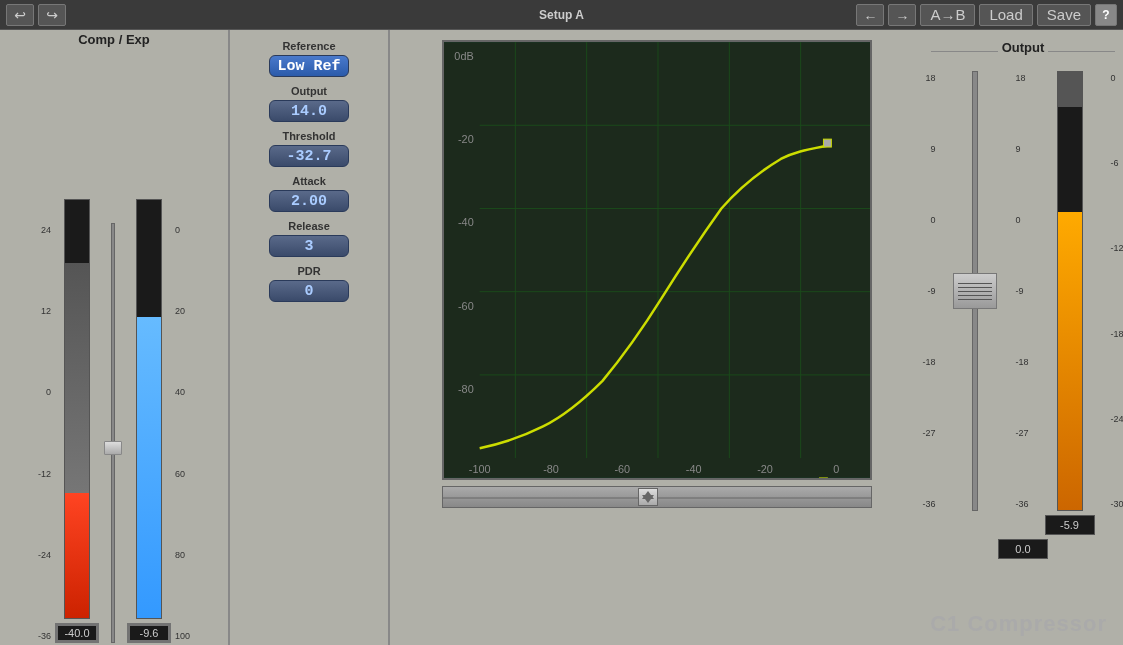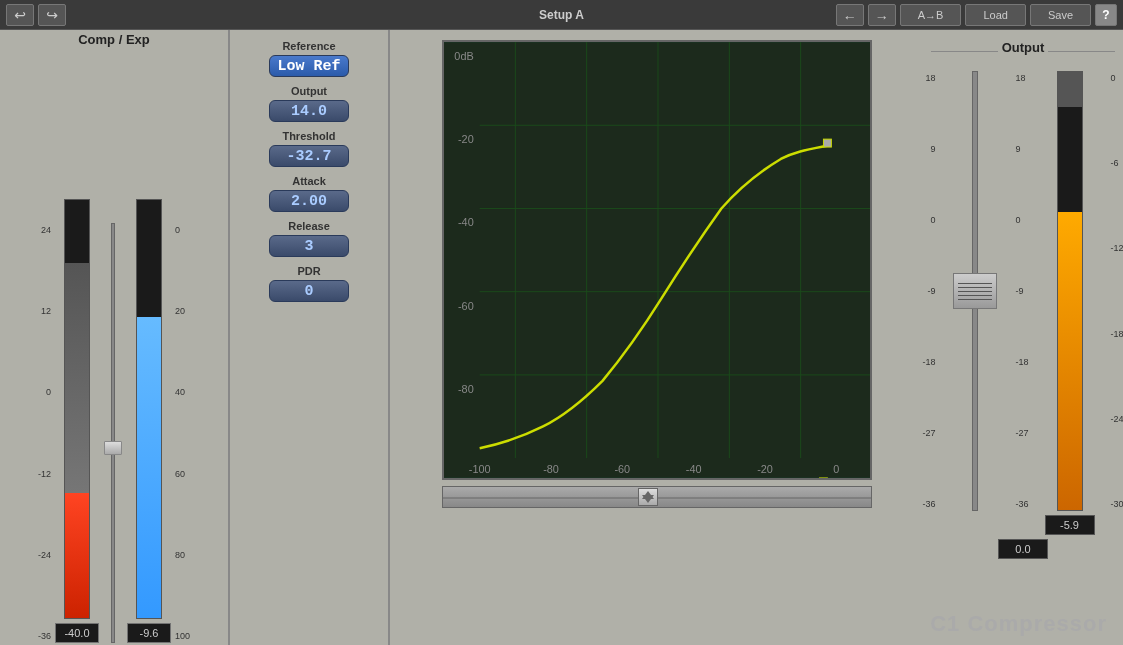--- a/index.html
+++ b/index.html
@@ -19,22 +19,22 @@
       background: #3a3a3a;
       border-bottom: 1px solid #555;
       height: 30px;
       padding: 0 6px;
       gap: 4px;
     }
     .toolbar-btn {
       background: #555;
       border: 1px solid #777;
       color: #ccc;
-      font-size: 11px;
-      padding: 2px 17px;
+      font-size: 15px;
+      padding: 2px 9px;
       cursor: pointer;
       border-radius: 2px;
       height: 22px;
       display: flex;
       align-items: center;
       justify-content: center;
     }
     .toolbar-spacer { flex: 1; }
     .toolbar-center {
       position: absolute;
@@ -146,21 +146,21 @@
       transform: translateX(-50%);
       width: 18px;
       height: 14px;
       background: linear-gradient(to bottom, #ddd, #aaa);
       border: 1px solid #888;
       cursor: pointer;
       border-radius: 1px;
     }
     .meter-value-box {
       background: #1a1a1a;
-      border: 1px solid #737373;
+      border: 3px solid #737373;
       color: #ccc;
       font-size: 11px;
       width: 44px;
       height: 20px;
       display: flex;
       align-items: center;
       justify-content: center;
       margin-top: 4px;
     }
 

